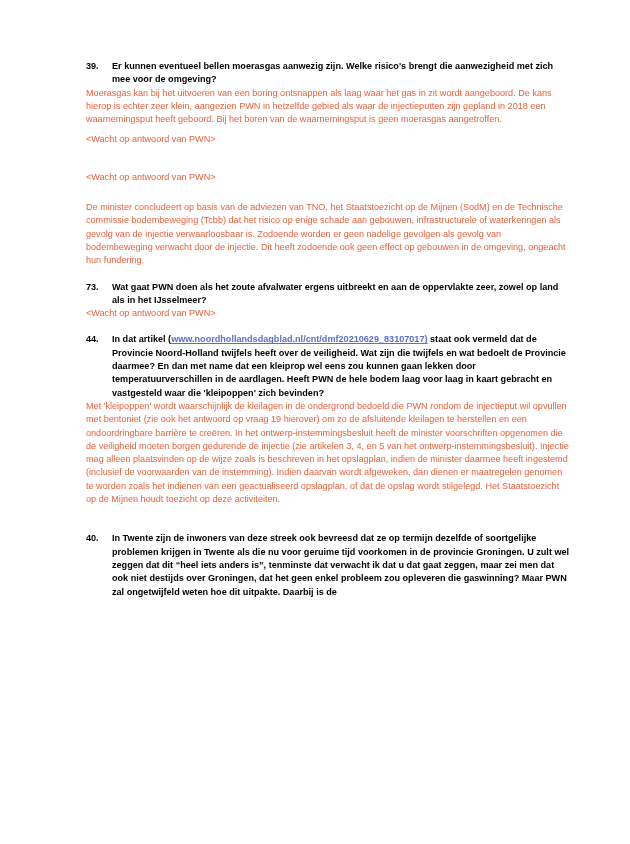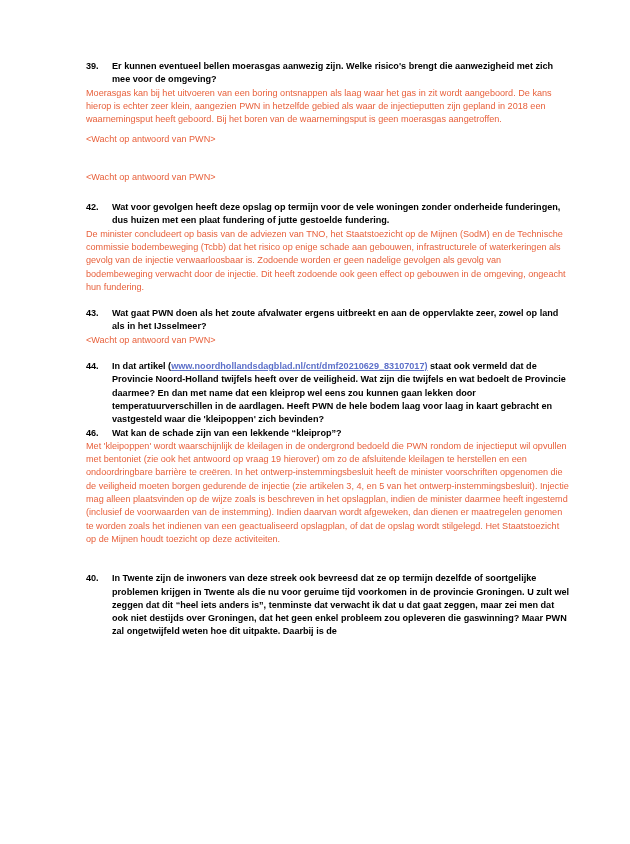--- a/index.html
+++ b/index.html
@@ -89,53 +89,43 @@
   <div class="spacer-lg"></div>
 
   <div class="qa-block">
     <div class="spacer-sm"></div>
     <div class="a-text">&lt;Wacht op antwoord van PWN&gt;</div>
   </div>
 
   <div class="spacer-lg"></div>
 
   <div class="qa-block">
-    <div class="q-row">
-      <div class="q-num">42.</div>
-      <div class="q-text">Wat voor gevolgen heeft deze opslag op termijn voor de vele woningen zonder onderheide funderingen, dus huizen met een plaat fundering of jutte gestoelde fundering.</div>
-    </div>
     <div class="a-text">De minister concludeert op basis van de adviezen van TNO, het Staatstoezicht op de Mijnen (SodM) en de Technische commissie bodembeweging (Tcbb) dat het risico op enige schade aan gebouwen, infrastructurele of waterkeringen als gevolg van de injectie verwaarloosbaar is. Zodoende worden er geen nadelige gevolgen als gevolg van bodembeweging verwacht door de injectie. Dit heeft zodoende ook geen effect op gebouwen in de omgeving, ongeacht hun fundering.</div>
   </div>
 
   <div class="spacer-md"></div>
 
   <div class="qa-block">
     <div class="q-row">
-      <div class="q-num">43.</div>
+      <div class="q-num">73.</div>
       <div class="q-text">Wat gaat PWN doen als het zoute afvalwater ergens uitbreekt en aan de oppervlakte zeer, zowel op land als in het IJsselmeer?</div>
     </div>
     <div class="a-text">&lt;Wacht op antwoord van PWN&gt;</div>
   </div>
 
   <div class="spacer-md"></div>
 
   <div class="qa-block">
     <div class="q-row">
       <div class="q-num">44.</div>
       <div class="q-text"><span>In dat artikel (</span><a class="doclink" href="#">www.noordhollandsdagblad.nl/cnt/dmf20210629_83107017)</a><span> staat ook vermeld dat de Provincie Noord-Holland twijfels heeft over de veiligheid. Wat zijn die twijfels en wat bedoelt de Provincie daarmee? En dan met name dat een kleiprop wel eens zou kunnen gaan lekken door temperatuurverschillen in de aardlagen. Heeft PWN de hele bodem laag voor laag in kaart gebracht en vastgesteld waar die 'kleipoppen' zich bevinden?</span></div>
     </div>
   </div>
 
 
-  <div class="qa-block">
-    <div class="q-row">
-      <div class="q-num">46.</div>
-      <div class="q-text">Wat kan de schade zijn van een lekkende “kleiprop”?</div>
-    </div>
-  </div>
 
   <div class="qa-block">
     <div class="a-text">Met 'kleipoppen' wordt waarschijnlijk de kleilagen in de ondergrond bedoeld die PWN rondom de injectieput wil opvullen met bentoniet (zie ook het antwoord op vraag 19 hierover) om zo de afsluitende kleilagen te herstellen en een ondoordringbare barrière te creëren. In het ontwerp-instemmingsbesluit heeft de minister voorschriften opgenomen die de veiligheid moeten borgen gedurende de injectie (zie artikelen 3, 4, en 5 van het ontwerp-instemmingsbesluit). Injectie mag alleen plaatsvinden op de wijze zoals is beschreven in het opslagplan, indien de minister daarmee heeft ingestemd (inclusief de voorwaarden van de instemming). Indien daarvan wordt afgeweken, dan dienen er maatregelen genomen te worden zoals het indienen van een geactualiseerd opslagplan, of dat de opslag wordt stilgelegd. Het Staatstoezicht op de Mijnen houdt toezicht op deze activiteiten.</div>
   </div>
 
   <div class="spacer-md"></div>
 
 
   <div class="spacer-md"></div>
 

